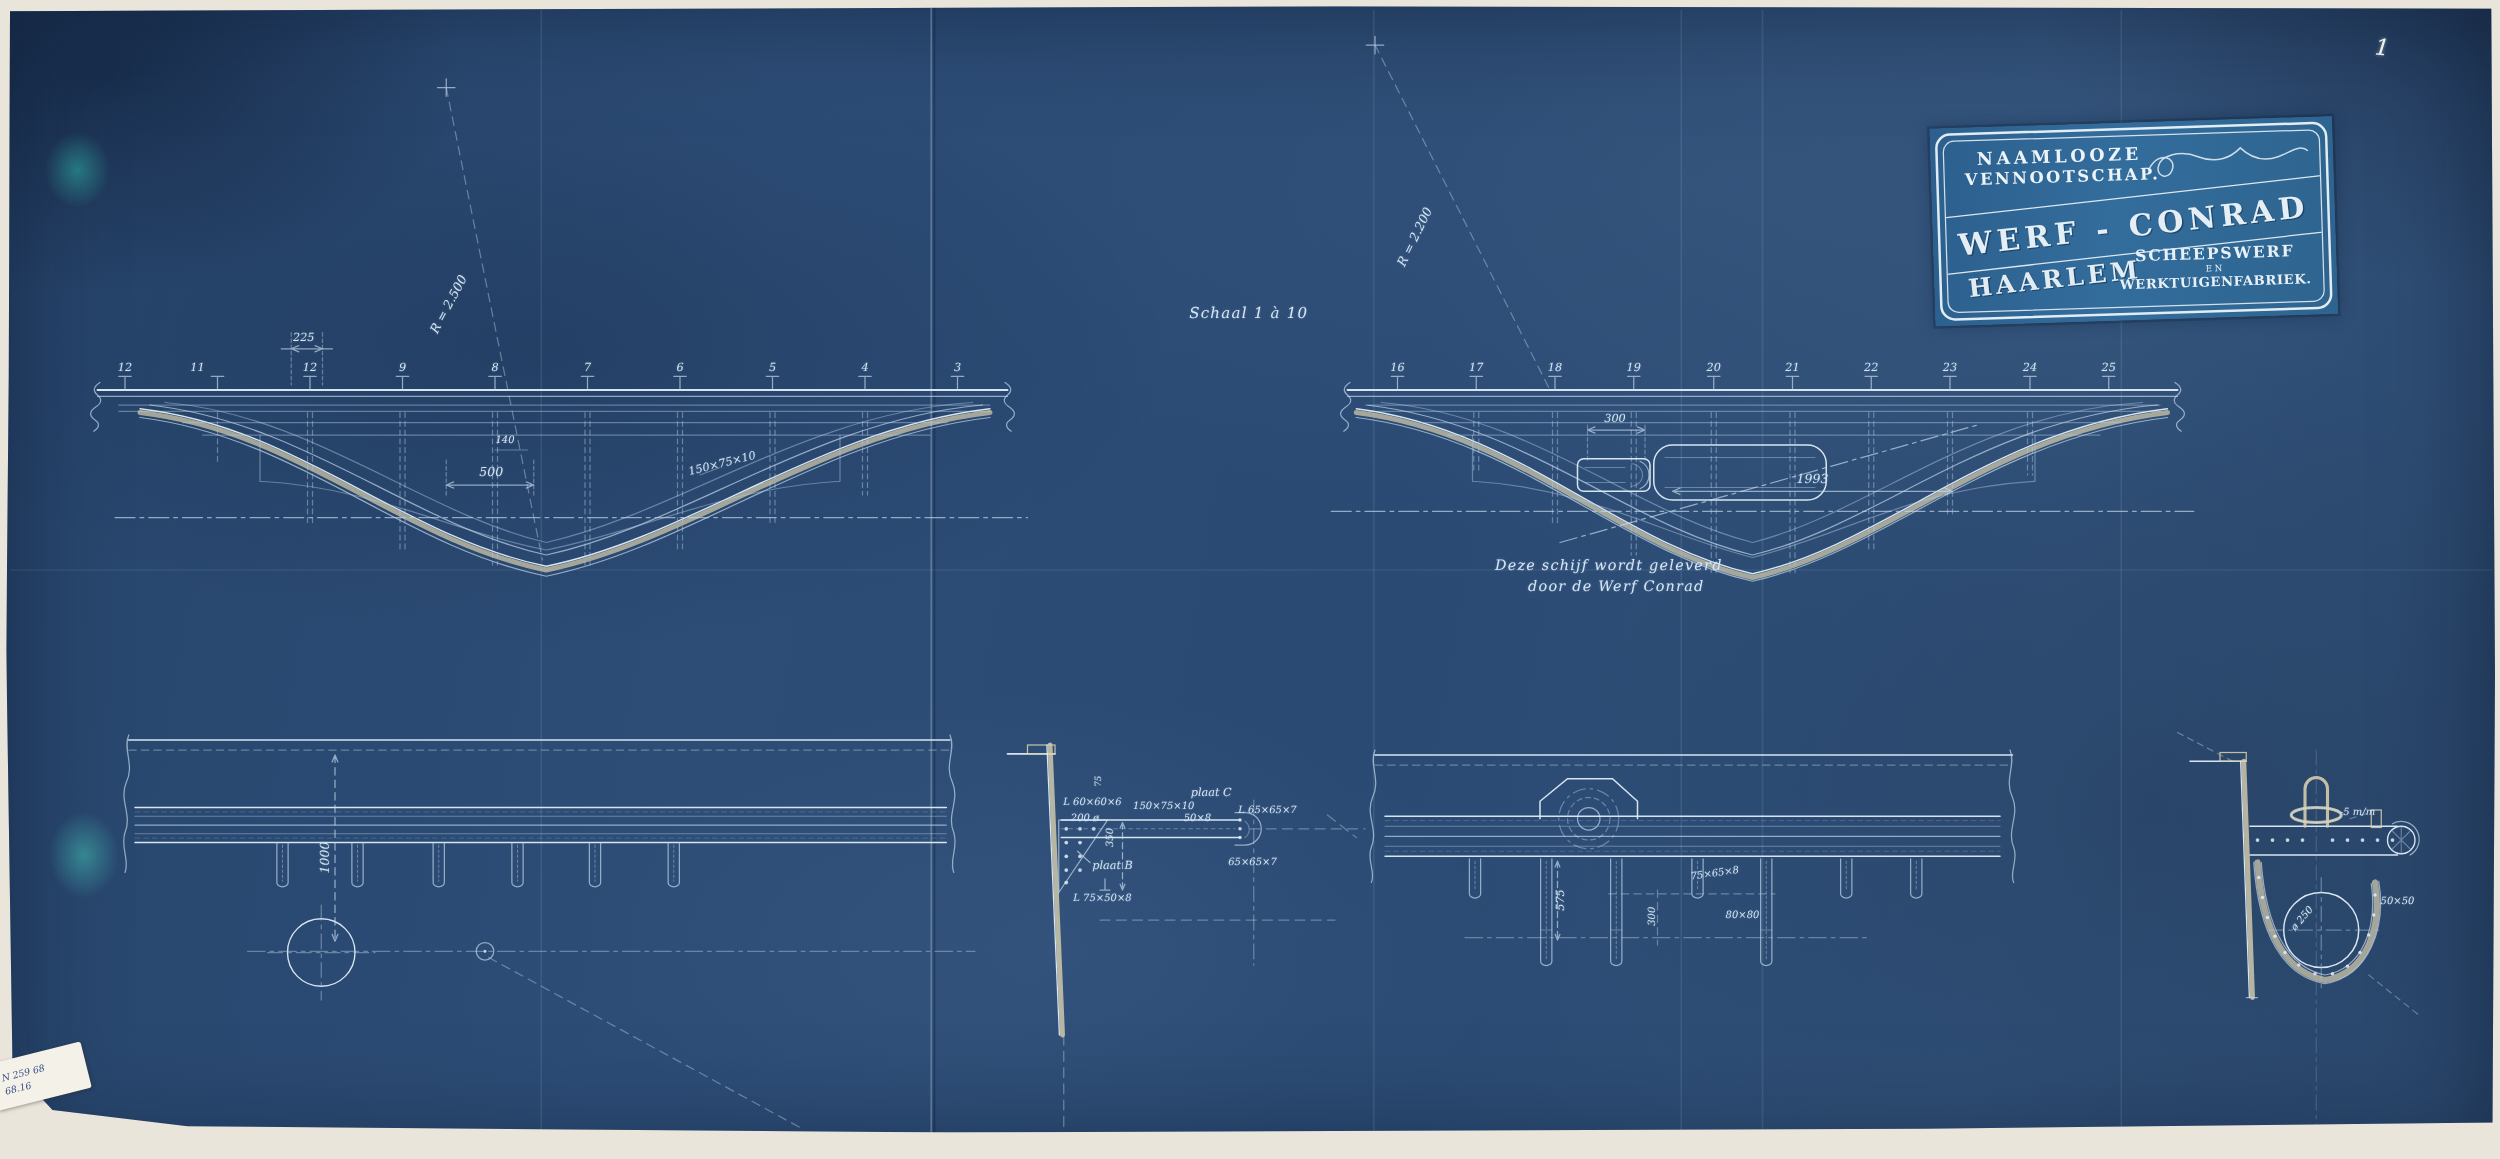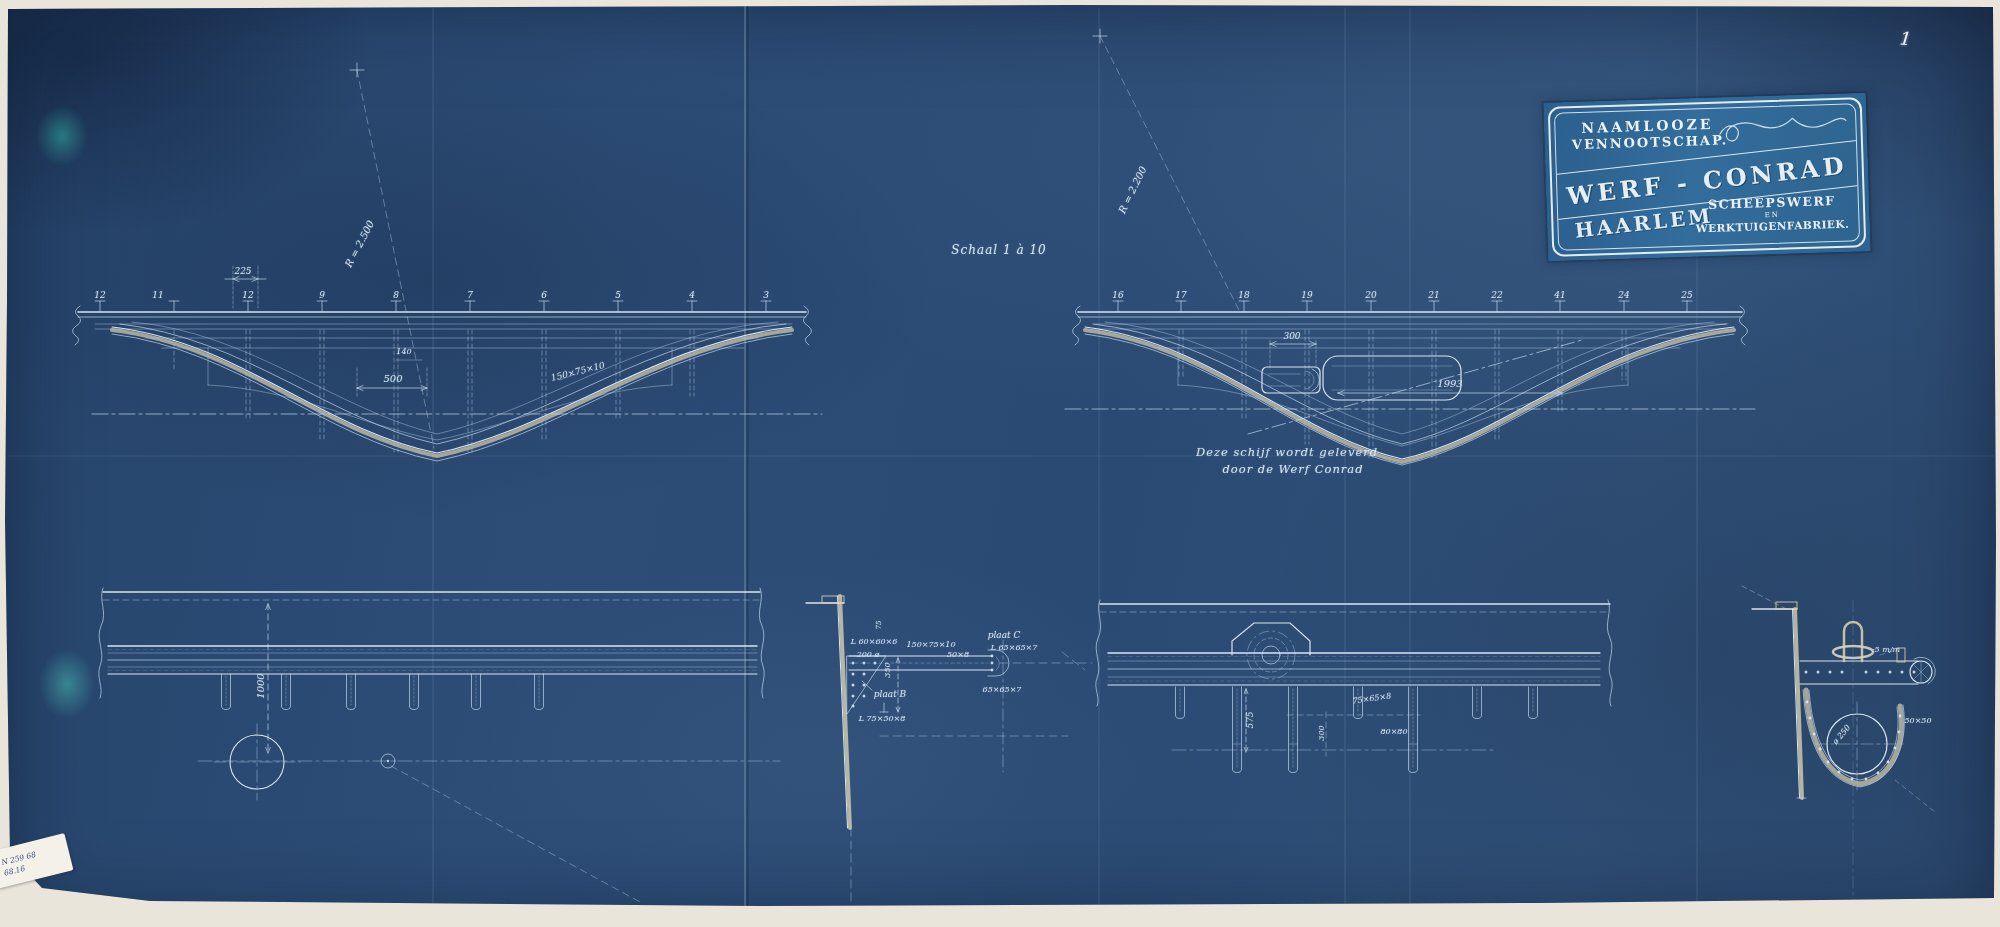--- a/index.html
+++ b/index.html
@@ -320,36 +320,36 @@
       <span class="lbl" style="left: 393px; top: 379px; font-size: 10px; transform: translate(-50%, -50%) rotate(0deg);">500</span>
       <span class="lbl" style="left: 404px; top: 352px; font-size: 8px; transform: translate(-50%, -50%) rotate(0deg);">140</span>
       <span class="lbl" style="left: 578px; top: 372px; font-size: 9px; transform: translate(-50%, -50%) rotate(-14deg);">150×75×10</span>
       <span class="lbl" style="left: 1118px; top: 295px; font-size: 9px; transform: translate(-50%, -50%) rotate(0deg);">16</span>
       <span class="lbl" style="left: 1181px; top: 295px; font-size: 9px; transform: translate(-50%, -50%) rotate(0deg);">17</span>
       <span class="lbl" style="left: 1244px; top: 295px; font-size: 9px; transform: translate(-50%, -50%) rotate(0deg);">18</span>
       <span class="lbl" style="left: 1307px; top: 295px; font-size: 9px; transform: translate(-50%, -50%) rotate(0deg);">19</span>
       <span class="lbl" style="left: 1371px; top: 295px; font-size: 9px; transform: translate(-50%, -50%) rotate(0deg);">20</span>
       <span class="lbl" style="left: 1434px; top: 295px; font-size: 9px; transform: translate(-50%, -50%) rotate(0deg);">21</span>
       <span class="lbl" style="left: 1497px; top: 295px; font-size: 9px; transform: translate(-50%, -50%) rotate(0deg); text-align: right;">22</span>
-      <span class="lbl" style="left: 1560px; top: 295px; font-size: 9px; transform: translate(-50%, -50%) rotate(0deg);">41</span>
+      <span class="lbl" style="left: 1560px; top: 295px; font-size: 9px; transform: translate(-50%, -50%) rotate(0deg);">23</span>
       <span class="lbl" style="left: 1624px; top: 295px; font-size: 9px; transform: translate(-50%, -50%) rotate(0deg);">24</span>
       <span class="lbl" style="left: 1687px; top: 295px; font-size: 9px; transform: translate(-50%, -50%) rotate(0deg);">25</span>
       <span class="lbl" style="left: 1292px; top: 336px; font-size: 9px; transform: translate(-50%, -50%) rotate(0deg);">300</span>
       <span class="lbl" style="left: 1450px; top: 384px; font-size: 10px; transform: translate(-50%, -50%) rotate(0deg);">1993</span>
       <span class="lbl" style="left: 1133px; top: 190px; font-size: 10px; transform: translate(-50%, -50%) rotate(-64deg);">R = 2.200</span>
       <span class="lbl" style="left: 261px; top: 686px; font-size: 10px; transform: translate(-50%, -50%) rotate(-90deg);">1000</span>
       <span class="lbl" style="left: 879px; top: 625px; font-size: 7px; transform: translate(-50%, -50%) rotate(-90deg);">75</span>
       <span class="lbl" style="left: 874px; top: 642px; font-size: 8px; transform: translate(-50%, -50%) rotate(0deg);">L 60×60×6</span>
       <span class="lbl" style="left: 868px; top: 655px; font-size: 8px; transform: translate(-50%, -50%) rotate(0deg); text-align: right;">200 ø</span>
       <span class="lbl" style="left: 888px; top: 670px; font-size: 8px; transform: translate(-50%, -50%) rotate(-90deg);">350</span>
       <span class="lbl" style="left: 890px; top: 694px; font-size: 9px; transform: translate(-50%, -50%) rotate(0deg);">plaat B</span>
       <span class="lbl" style="left: 882px; top: 719px; font-size: 8px; transform: translate(-50%, -50%) rotate(0deg);">L 75×50×8</span>
       <span class="lbl" style="left: 931px; top: 645px; font-size: 8px; transform: translate(-50%, -50%) rotate(0deg);">150×75×10</span>
       <span class="lbl" style="left: 958px; top: 655px; font-size: 8px; transform: translate(-50%, -50%) rotate(0deg);">50×8</span>
-      <span class="lbl" style="left: 1004px; top: 635px; font-size: 9px; transform: translate(-50%, -50%) rotate(0deg);">plaat C</span>
+      <span class="lbl" style="left: 969px; top: 635px; font-size: 9px; transform: translate(-50%, -50%) rotate(0deg);">plaat C</span>
       <span class="lbl" style="left: 1014px; top: 648px; font-size: 8px; transform: translate(-50%, -50%) rotate(0deg);">L 65×65×7</span>
       <span class="lbl" style="left: 1002px; top: 690px; font-size: 8px; transform: translate(-50%, -50%) rotate(0deg);">65×65×7</span>
       <span class="lbl" style="left: 1250px; top: 720px; font-size: 9px; transform: translate(-50%, -50%) rotate(-90deg);">575</span>
       <span class="lbl" style="left: 1322px; top: 733px; font-size: 8px; transform: translate(-50%, -50%) rotate(-90deg);">300</span>
       <span class="lbl" style="left: 1372px; top: 699px; font-size: 8px; transform: translate(-50%, -50%) rotate(-8deg);">75×65×8</span>
       <span class="lbl" style="left: 1394px; top: 732px; font-size: 8px; transform: translate(-50%, -50%) rotate(0deg);">80×80</span>
       <span class="lbl" style="left: 1886px; top: 650px; font-size: 8px; transform: translate(-50%, -50%) rotate(0deg);">-5 m/m</span>
       <span class="lbl" style="left: 1918px; top: 721px; font-size: 8px; transform: translate(-50%, -50%) rotate(0deg);">50×50</span>
       <span class="lbl" style="left: 1842px; top: 735px; font-size: 8px; transform: translate(-50%, -50%) rotate(-50deg);">ø 250</span>
     </div>

